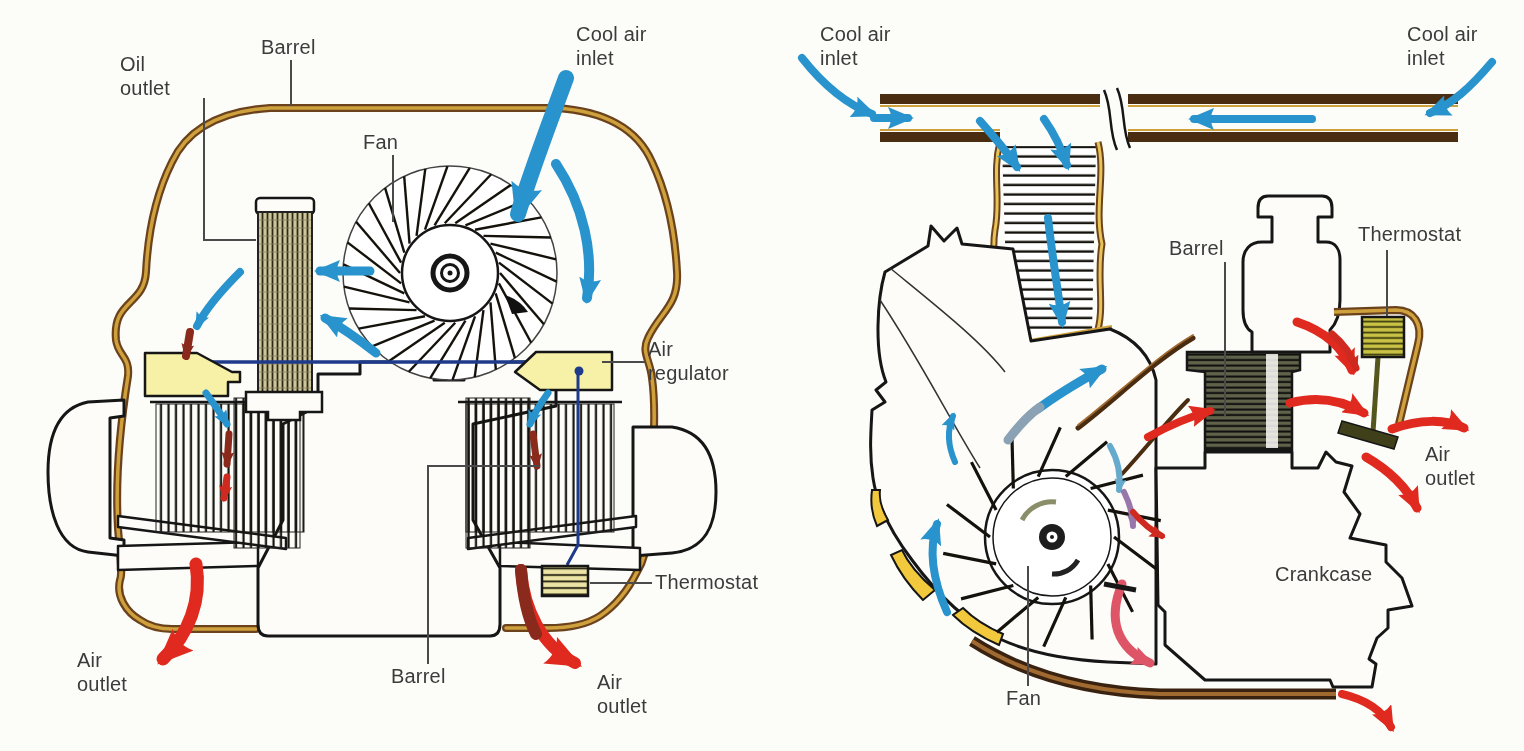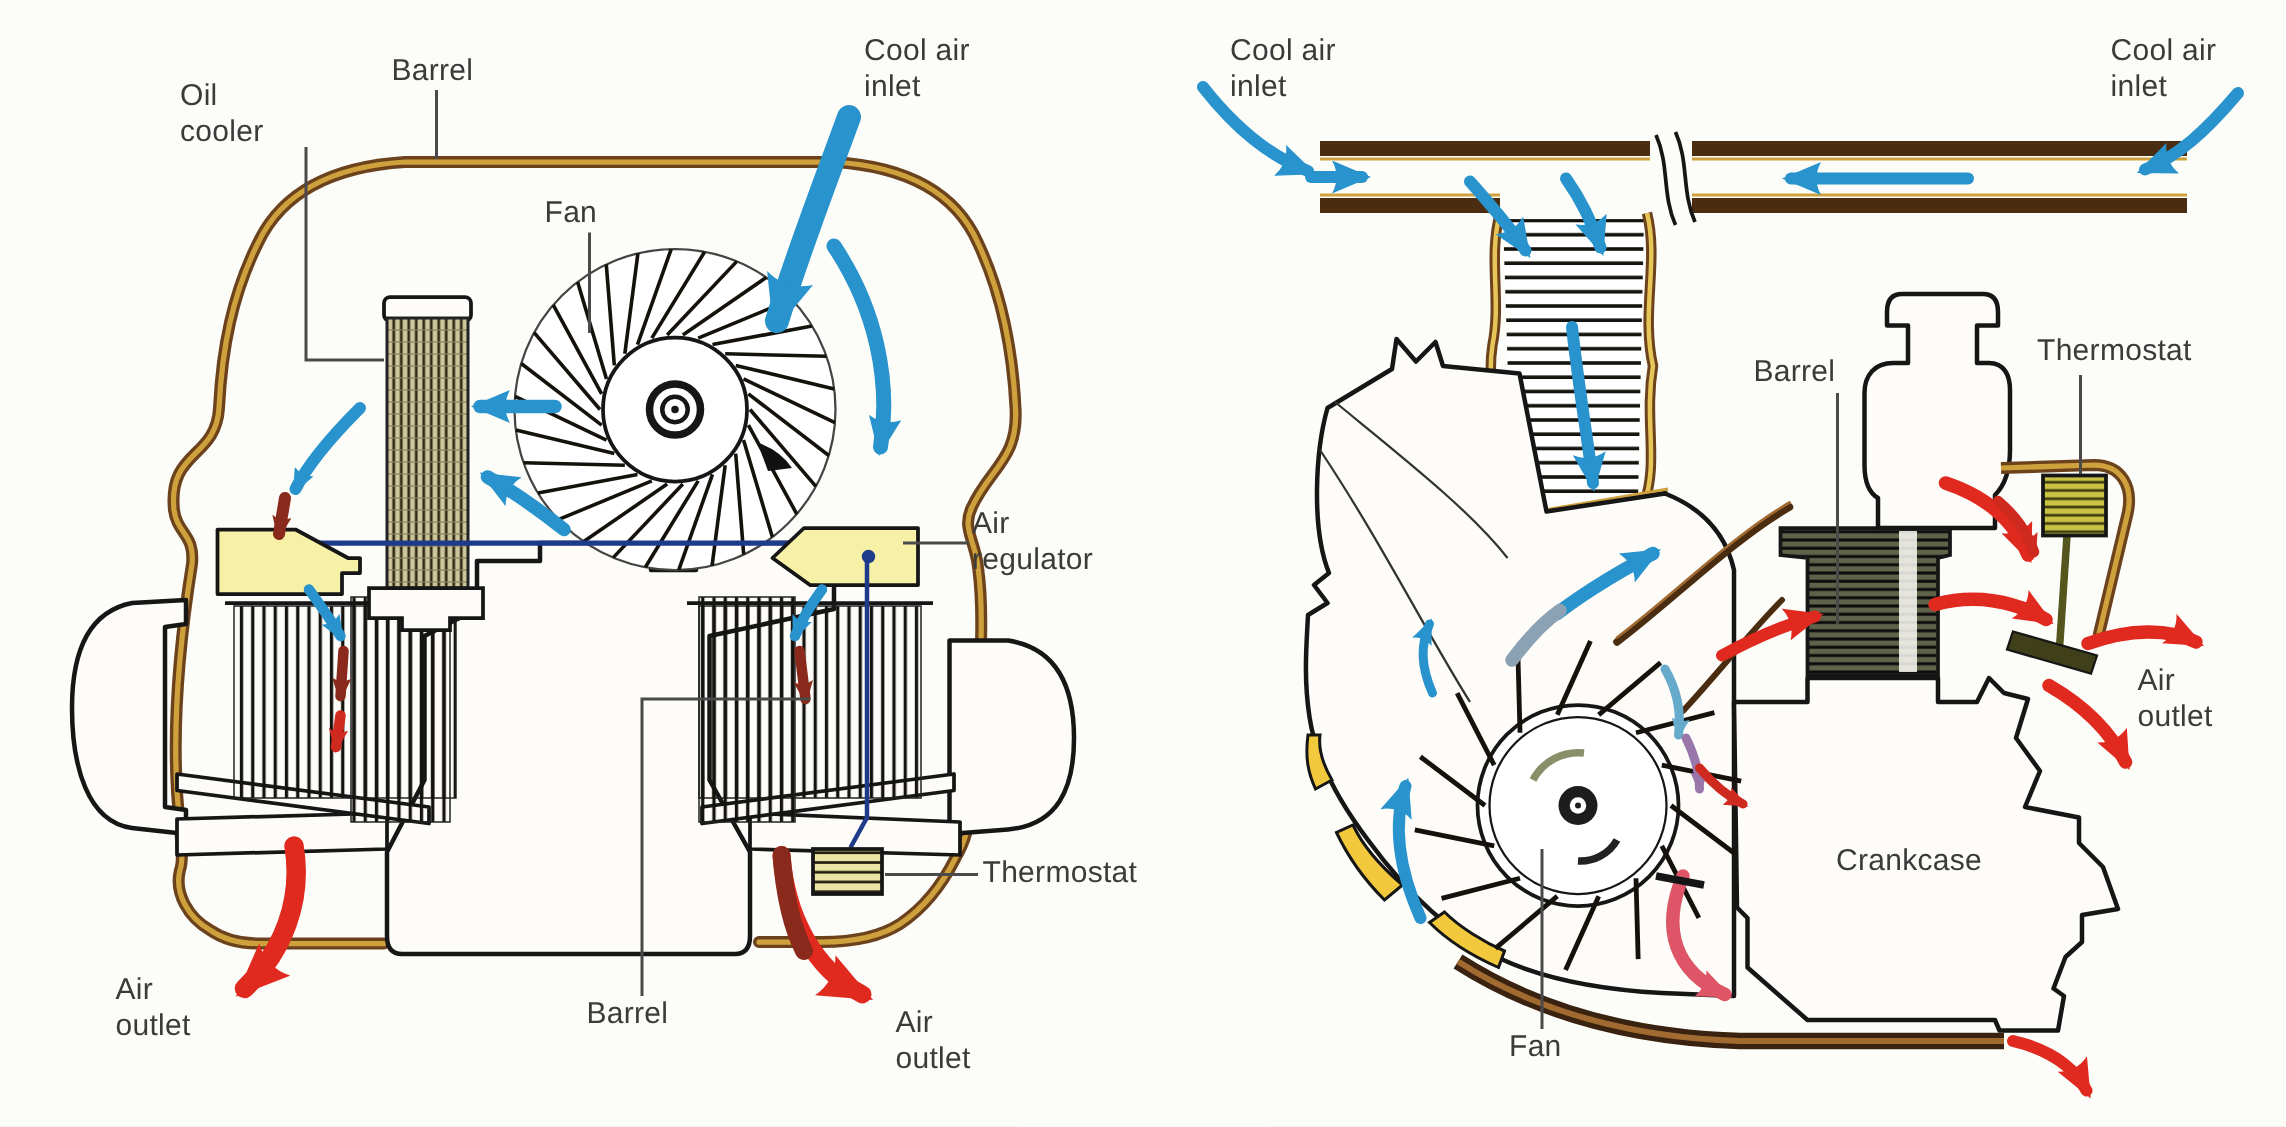--- a/index.html
+++ b/index.html
@@ -332,21 +332,21 @@
 
     <g fill="none" stroke="#4a4a4a" stroke-width="2">
       <line x1="1225" y1="262" x2="1225" y2="416"></line>
       <line x1="1387" y1="250" x2="1387" y2="316"></line>
       <line x1="1028" y1="686" x2="1028" y2="566"></line>
     </g>
   </g>
 </svg>
 
 <div class="lbl" style="left:120px;top:52px">Oil
-cooler</div>
+outlet</div>
 <div class="lbl" style="left:261px;top:35px">Barrel</div>
 <div class="lbl" style="left:363px;top:130px">Fan</div>
 <div class="lbl" style="left:576px;top:22px">Cool air
 inlet</div>
 <div class="lbl" style="left:648px;top:337px">Air
 regulator</div>
 <div class="lbl" style="left:655px;top:570px">Thermostat</div>
 <div class="lbl" style="left:391px;top:664px">Barrel</div>
 <div class="lbl" style="left:77px;top:648px">Air
 outlet</div>
@@ -354,16 +354,16 @@
 outlet</div>
 
 <div class="lbl" style="left:820px;top:22px">Cool air
 inlet</div>
 <div class="lbl" style="left:1407px;top:22px">Cool air
 inlet</div>
 <div class="lbl" style="left:1169px;top:236px">Barrel</div>
 <div class="lbl" style="left:1358px;top:222px">Thermostat</div>
 <div class="lbl" style="left:1425px;top:442px">Air
 outlet</div>
-<div class="lbl" style="left:1224px;top:562px">Crankcase</div>
+<div class="lbl" style="left:1275px;top:562px">Crankcase</div>
 <div class="lbl" style="left:1006px;top:686px">Fan</div>
 
 </div>
 
 </body></html>

